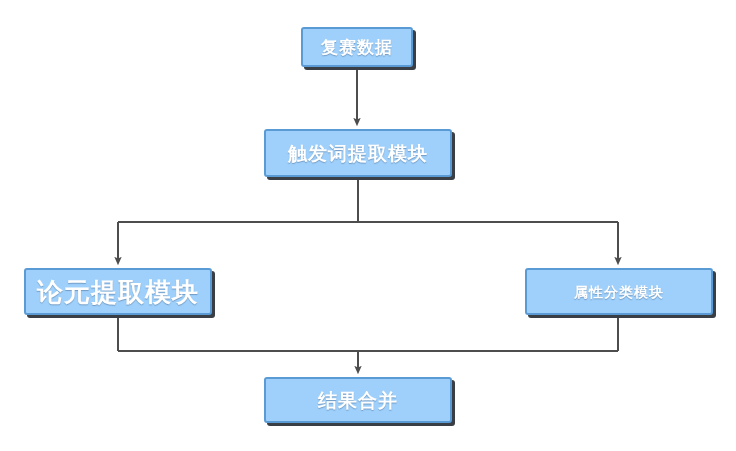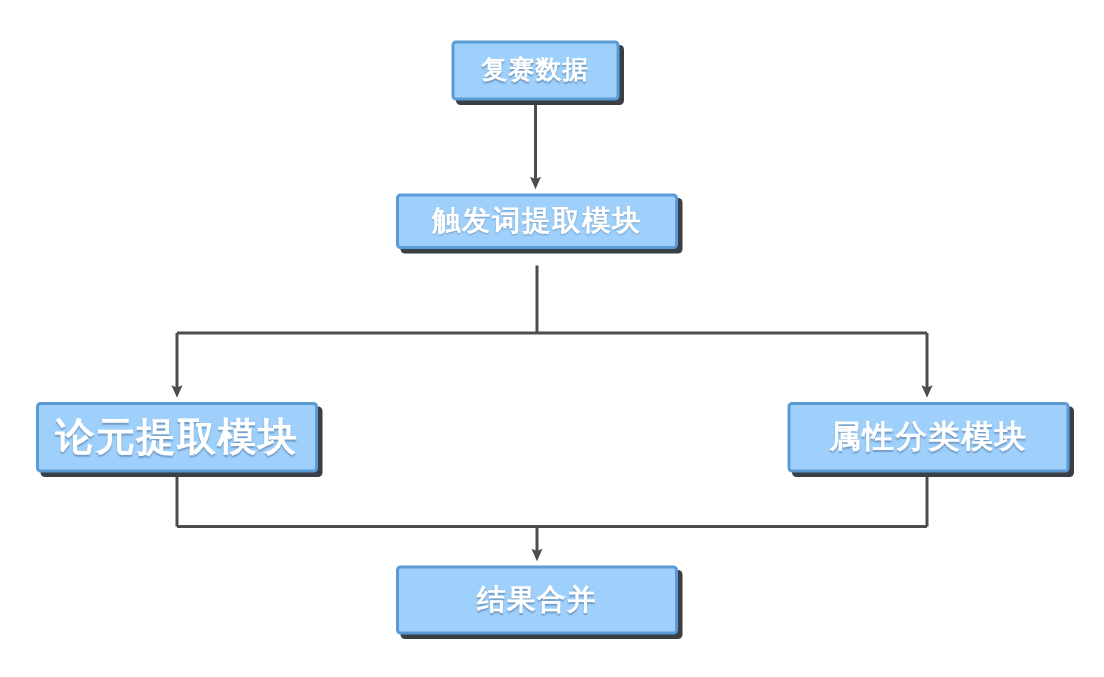--- a/index.html
+++ b/index.html
@@ -43,30 +43,30 @@
   .node-label {
     display: block;
     line-height: 1;
     white-space: nowrap;
   }
   #node-data {
     left: 301px;  top: 27px;  width: 112px; height: 40px;
     font-size: 17px;
   }
   #node-trigger {
-    left: 264px; top: 129px; width: 188px; height: 37px;
+    left: 264px; top: 129px; width: 188px; height: 48px;
     font-size: 19px;
   }
   #node-argument {
     left: 24px;  top: 268px; width: 188px; height: 47px;
     font-size: 26px;
   }
   #node-attribute {
     left: 525px; top: 268px; width: 188px; height: 47px;
-    font-size: 21px;
+    font-size: 14px;
   }
   #node-merge {
     left: 264px; top: 377px; width: 188px; height: 46px;
     font-size: 19px;
   }
 </style>
 </head>
 <body>
 
 <div id="canvas">

